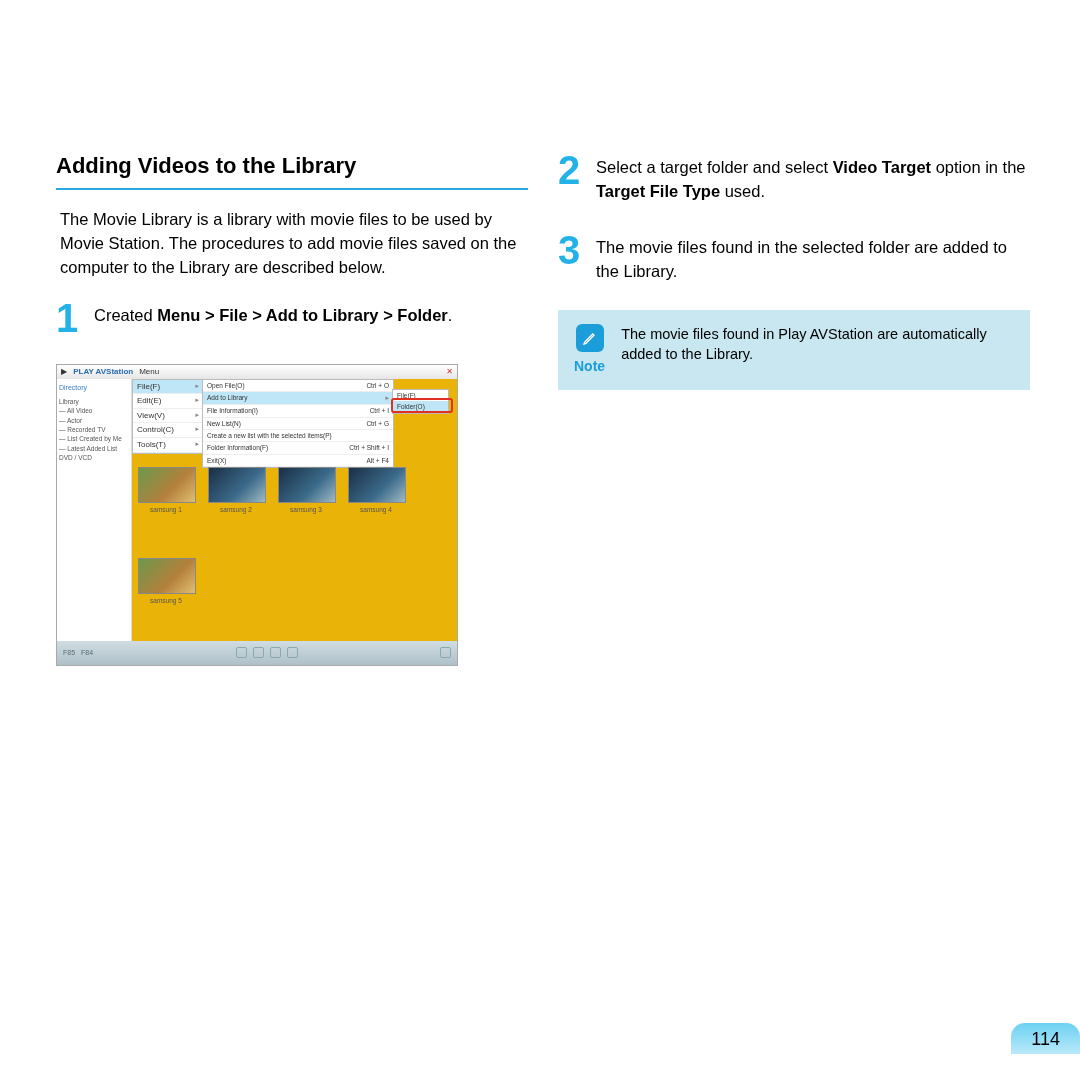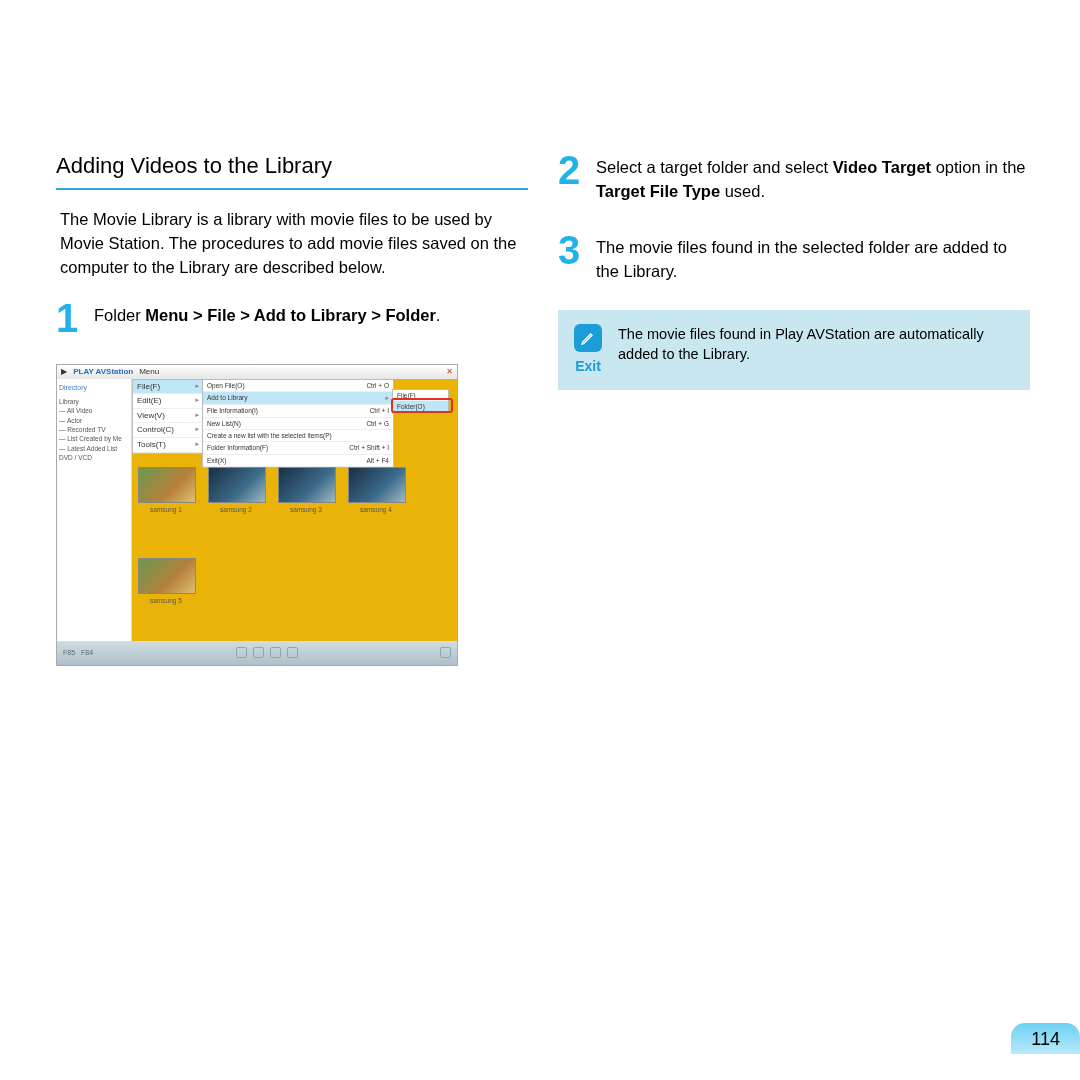--- a/index.html
+++ b/index.html
@@ -1,19 +1,19 @@
 <!DOCTYPE html>
 <html><head>
 <meta charset="utf-8">
 <style>
   html,body{margin:0;padding:0;width:1080px;height:1080px;font-family:Arial,Helvetica,sans-serif;background:#fff;color:#000}
   .page{position:relative;width:1080px;height:1080px}
   .cols{display:flex;padding:150px 50px 0 56px;gap:30px}
   .col{flex:1;font-size:16.5px;line-height:1.45}
-  h2.title{font-size:22px;font-weight:normal;margin:0 0 6px 0}
+  h2.title{font-size:22px;font-weight:bold;margin:0 0 6px 0}
   .hr{border:none;border-bottom:2px solid #2aa8e0;margin:0 0 18px 0}
   p{margin:0 0 18px 4px}
   .step{display:flex;align-items:flex-start;margin:0 0 26px 0}
   .stepnum{color:#23b2e8;font-size:40px;font-weight:bold;line-height:1;margin-right:10px;min-width:28px}
   .steptext{padding-top:6px}
   b{font-weight:bold}
   .notebox{background:#c9e7f0;display:flex;align-items:flex-start;padding:14px 16px;gap:16px;margin-top:10px}
   .notelabel{display:flex;flex-direction:column;align-items:center;color:#1a9dd8;font-weight:bold;font-size:14px}
   .noteicon{width:28px;height:28px;border-radius:6px;background:#1a9dd8;display:flex;align-items:center;justify-content:center;margin-bottom:4px}
   .noteicon svg{stroke:#fff;fill:none;stroke-width:2}
@@ -57,21 +57,21 @@
   <div class="cols">
 
     <div class="col">
       <h2 class="title">Adding Videos to the Library</h2>
       <hr class="hr">
       <p>The Movie Library is a library with movie files to be used by Movie Station. The procedures to add movie files saved on the computer to the Library are described below.</p>
 
       <div class="step">
         <div class="stepnum">1</div>
         <div class="steptext">
-          <span>Folder </span><b>Menu &gt; File &gt; Add to Library &gt; Folder</b><span>.</span>
+          <span>Created </span><b>Menu &gt; File &gt; Add to Library &gt; Folder</b><span>.</span>
         </div>
       </div>
 
       <div class="shot">
         <div class="titlebar">
           <span>▶</span>
           <span class="logo">PLAY AVStation</span>
           <span>Menu</span>
           <span style="margin-left:auto;color:#c33">✕</span>
         </div>
@@ -199,21 +199,21 @@
         <div class="steptext">The movie files found in the selected folder are added to the Library.</div>
       </div>
 
       <div class="notebox">
         <div class="notelabel">
           <div class="noteicon">
             <svg width="16" height="16" viewBox="0 0 24 24">
                 <path d="M3 21l3-1 12-12-2-2L4 18l-1 3z"></path>
               </svg>
           </div>
-          <span>Exit</span>
+          <span>Note</span>
         </div>
         <div class="notetext">The movie files found in Play AVStation are automatically added to the Library.</div>
       </div>
     </div>
   </div>
 
   <div class="pagenum-wrap">
     <div class="pagenum">114</div>
   </div>
 </div>

